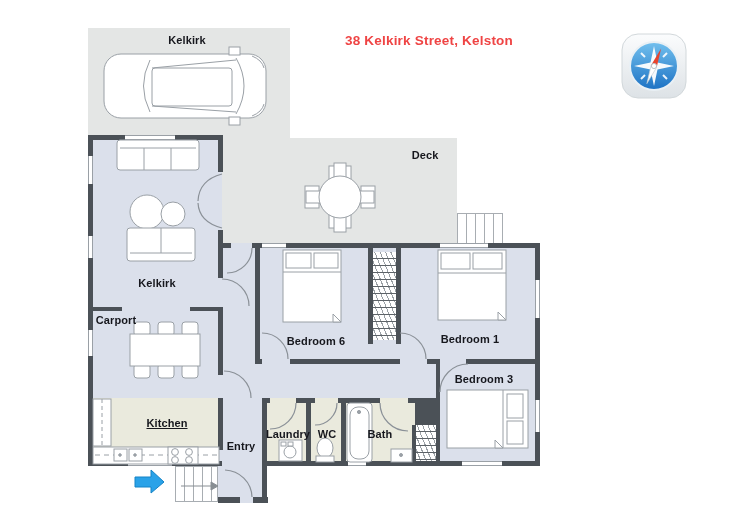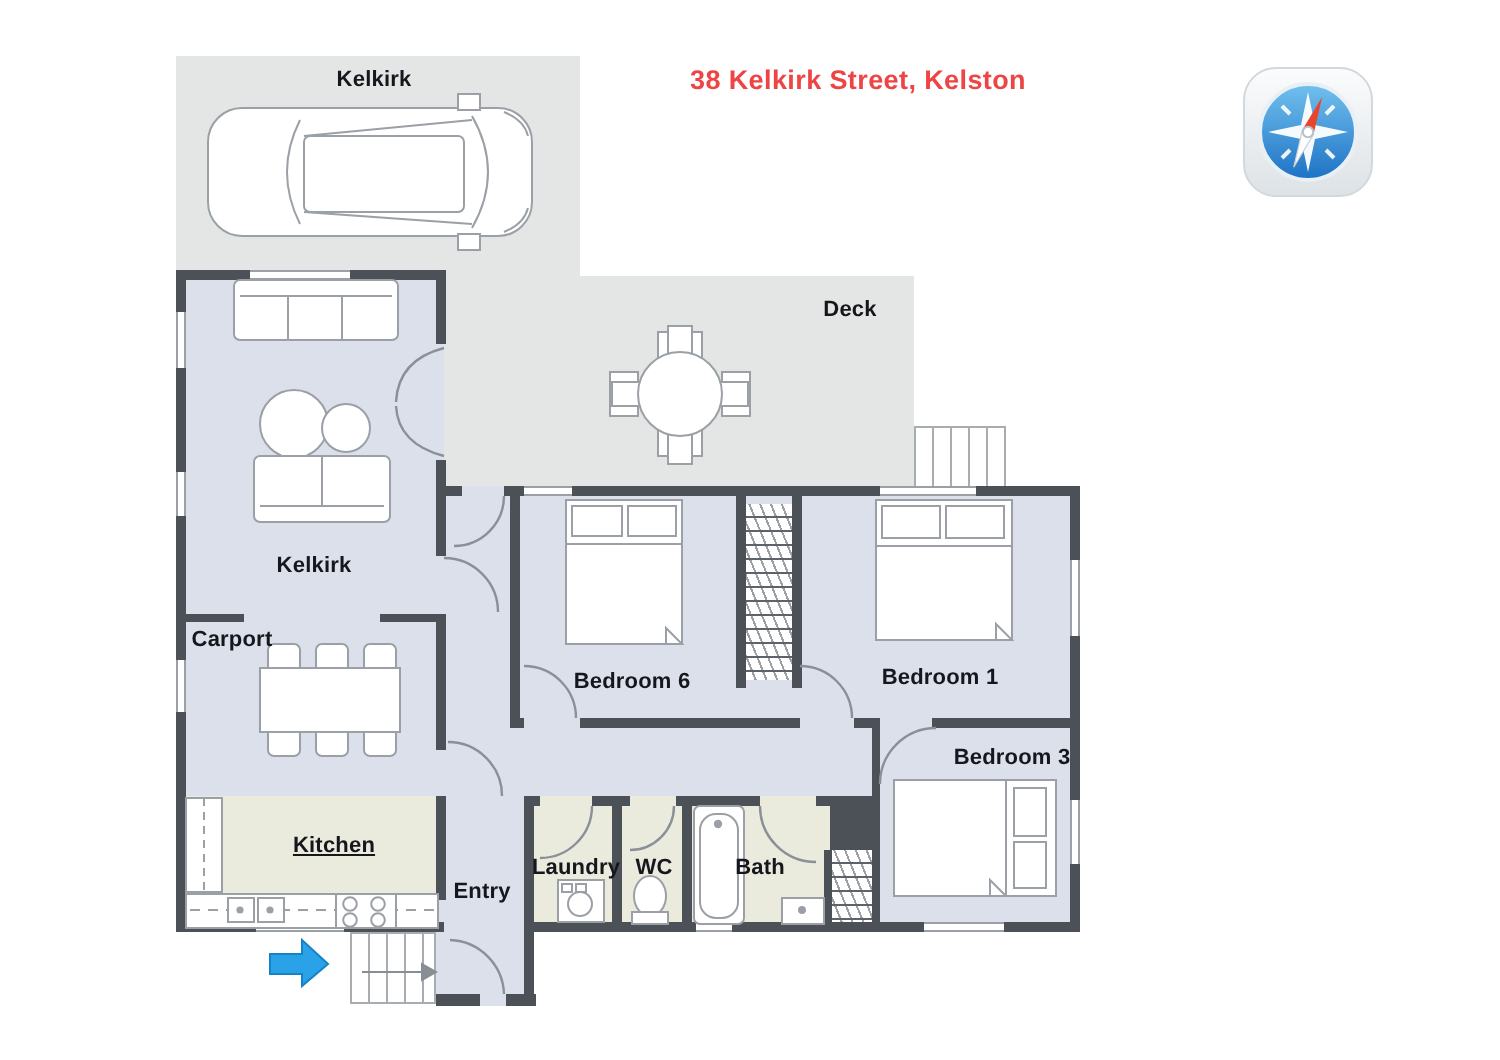--- a/index.html
+++ b/index.html
@@ -284,14 +284,14 @@
   <div class="lbl" style="left:425px;top:155px;text-align:center;">Deck</div>
   <div class="lbl" style="left:157px;top:283px;">Kelkirk</div>
   <div class="lbl" style="left:116px;top:320px;">Carport</div>
   <div class="lbl" style="left:167px;top:423px;text-decoration:underline;">Kitchen</div>
   <div class="lbl" style="left:241px;top:446px;">Entry</div>
   <div class="lbl" style="left:288px;top:434px;">Laundry</div>
   <div class="lbl" style="left:327px;top:434px;text-align:center;">WC</div>
   <div class="lbl" style="left:380px;top:434px;">Bath</div>
   <div class="lbl" style="left:470px;top:339px;">Bedroom 1</div>
   <div class="lbl" style="left:316px;top:341px;">Bedroom 6</div>
-  <div class="lbl" style="left:506px;top:379px;">Bedroom 3</div>
+  <div class="lbl" style="left:484px;top:379px;">Bedroom 3</div>
 </div>
 
 </body></html>

